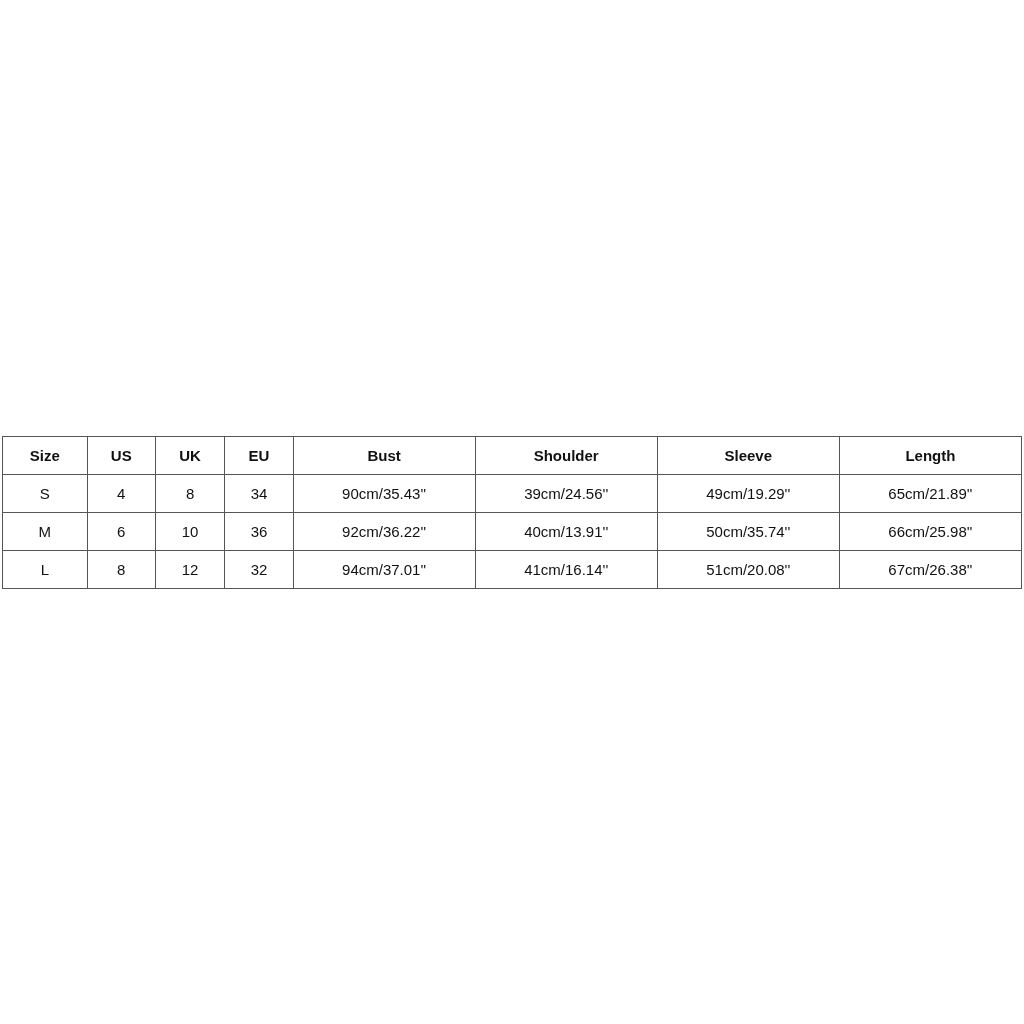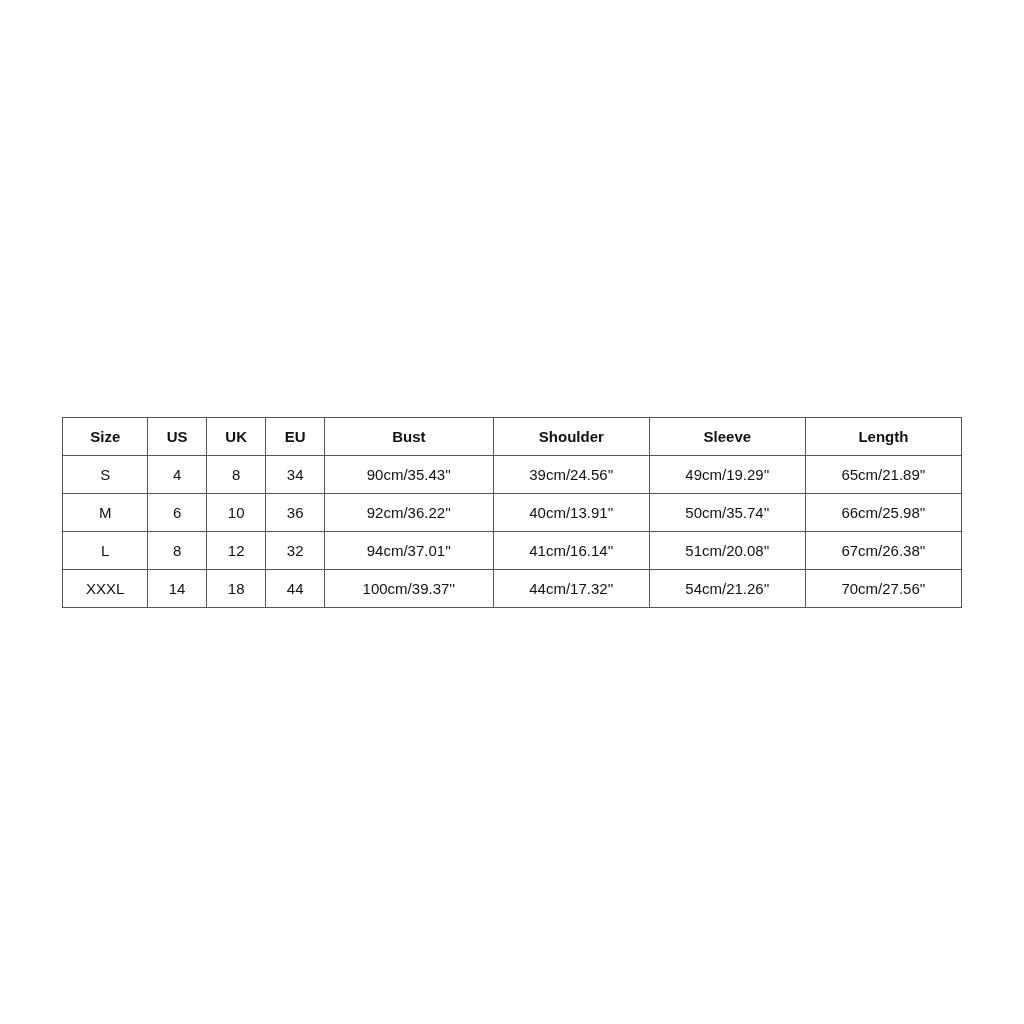--- a/index.html
+++ b/index.html
@@ -12,21 +12,21 @@
       width: 1024px;
       height: 1024px;
       background-color: #ffffff;
       display: flex;
       align-items: center;
       justify-content: center;
       font-family: Arial, sans-serif;
     }
 
     .table-container {
-      width: 900px;
+      width: 1020px;
     }
 
     table {
       width: 100%;
       border-collapse: collapse;
       border: 1.5px solid #555;
     }
 
     th, td {
       border: 1.5px solid #555;
@@ -86,25 +86,15 @@
         <tr>
           <td>L</td>
           <td>8</td>
           <td>12</td>
           <td>32</td>
           <td>94cm/37.01''</td>
           <td>41cm/16.14''</td>
           <td>51cm/20.08''</td>
           <td>67cm/26.38''</td>
         </tr>
-        <tr>
-          <td>XXXL</td>
-          <td>14</td>
-          <td>18</td>
-          <td>44</td>
-          <td>100cm/39.37''</td>
-          <td>44cm/17.32''</td>
-          <td>54cm/21.26''</td>
-          <td>70cm/27.56''</td>
-        </tr>
       </tbody>
   </table>
 </div>
 
 </body></html>

